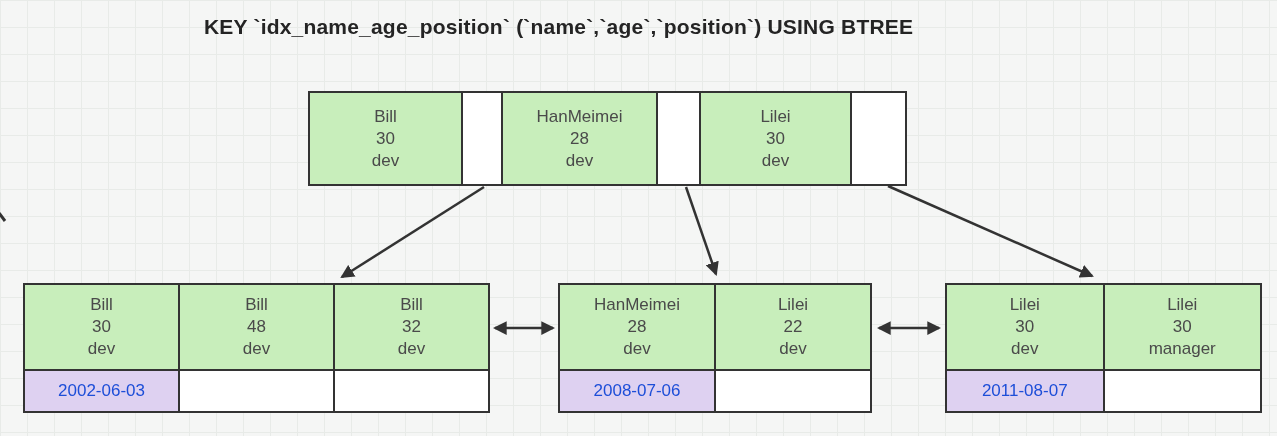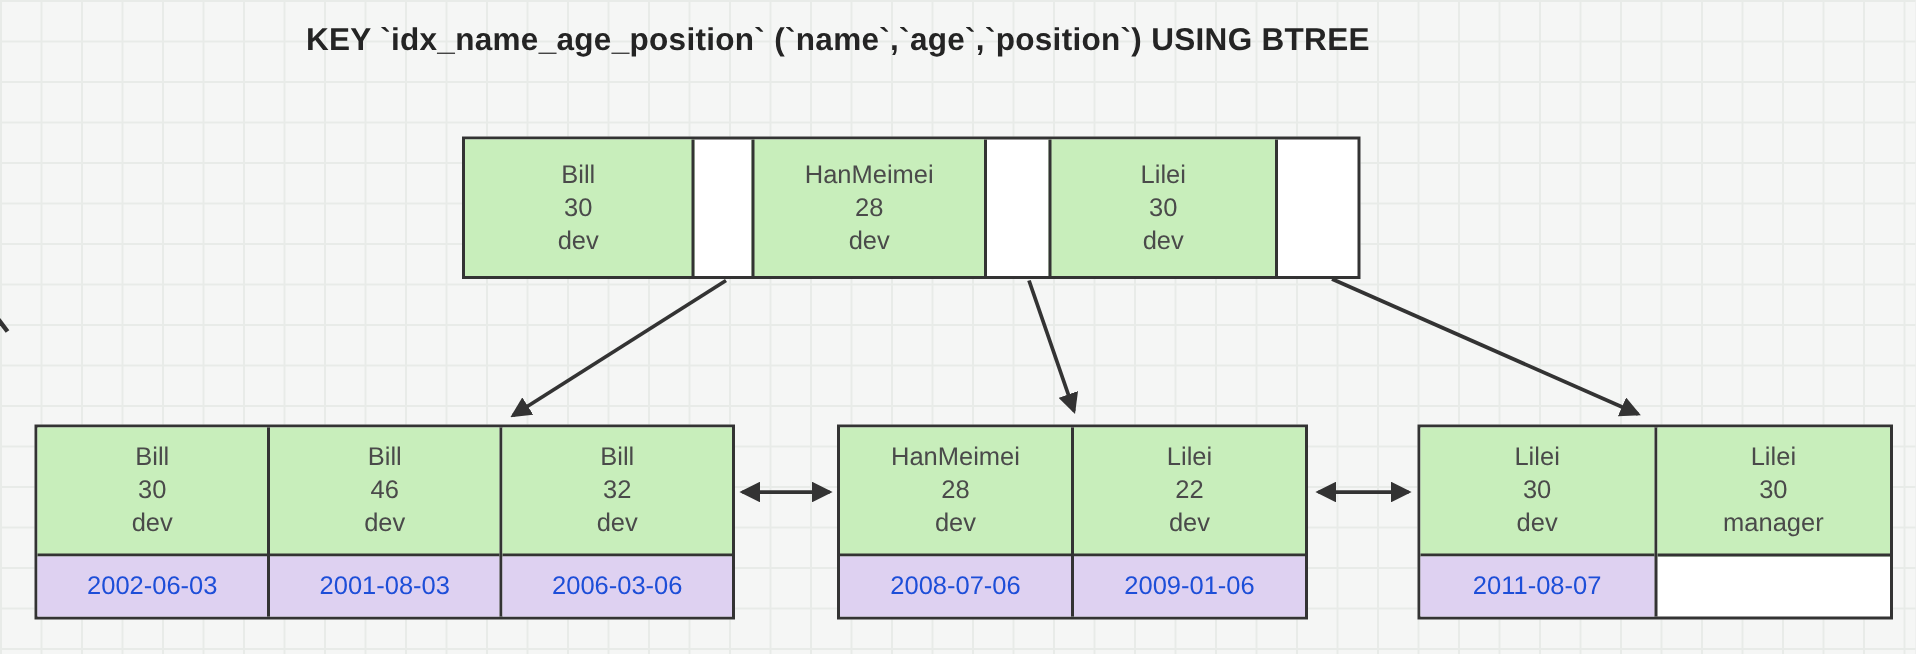--- a/index.html
+++ b/index.html
@@ -136,51 +136,48 @@
       <div class="leaf-key">
         <div class="cell-line">Bill</div>
         <div class="cell-line">30</div>
         <div class="cell-line">dev</div>
       </div>
       <div class="leaf-data">2002-06-03</div>
     </div>
     <div class="leaf-entry">
       <div class="leaf-key">
         <div class="cell-line">Bill</div>
-        <div class="cell-line">46</div>
-        <div class="cell-line">dev</div>
-      </div>
-      <div class="leaf-data">2001-08-03</div>
+        <div class="cell-line">48</div>
+        <div class="cell-line">dev</div>
+      </div>
     </div>
     <div class="leaf-entry">
       <div class="leaf-key">
         <div class="cell-line">Bill</div>
         <div class="cell-line">32</div>
         <div class="cell-line">dev</div>
       </div>
-      <div class="leaf-data">2006-03-06</div>
     </div>
   </div>
 
   <div class="leaf-node" style="left: 558px; width: 314px;">
     <div class="leaf-entry">
       <div class="leaf-key">
         <div class="cell-line">HanMeimei</div>
         <div class="cell-line">28</div>
         <div class="cell-line">dev</div>
       </div>
       <div class="leaf-data">2008-07-06</div>
     </div>
     <div class="leaf-entry">
       <div class="leaf-key">
         <div class="cell-line">Lilei</div>
         <div class="cell-line">22</div>
         <div class="cell-line">dev</div>
       </div>
-      <div class="leaf-data">2009-01-06</div>
     </div>
   </div>
 
   <div class="leaf-node" style="left: 945px; width: 317px;">
     <div class="leaf-entry">
       <div class="leaf-key">
         <div class="cell-line">Lilei</div>
         <div class="cell-line">30</div>
         <div class="cell-line">dev</div>
       </div>

